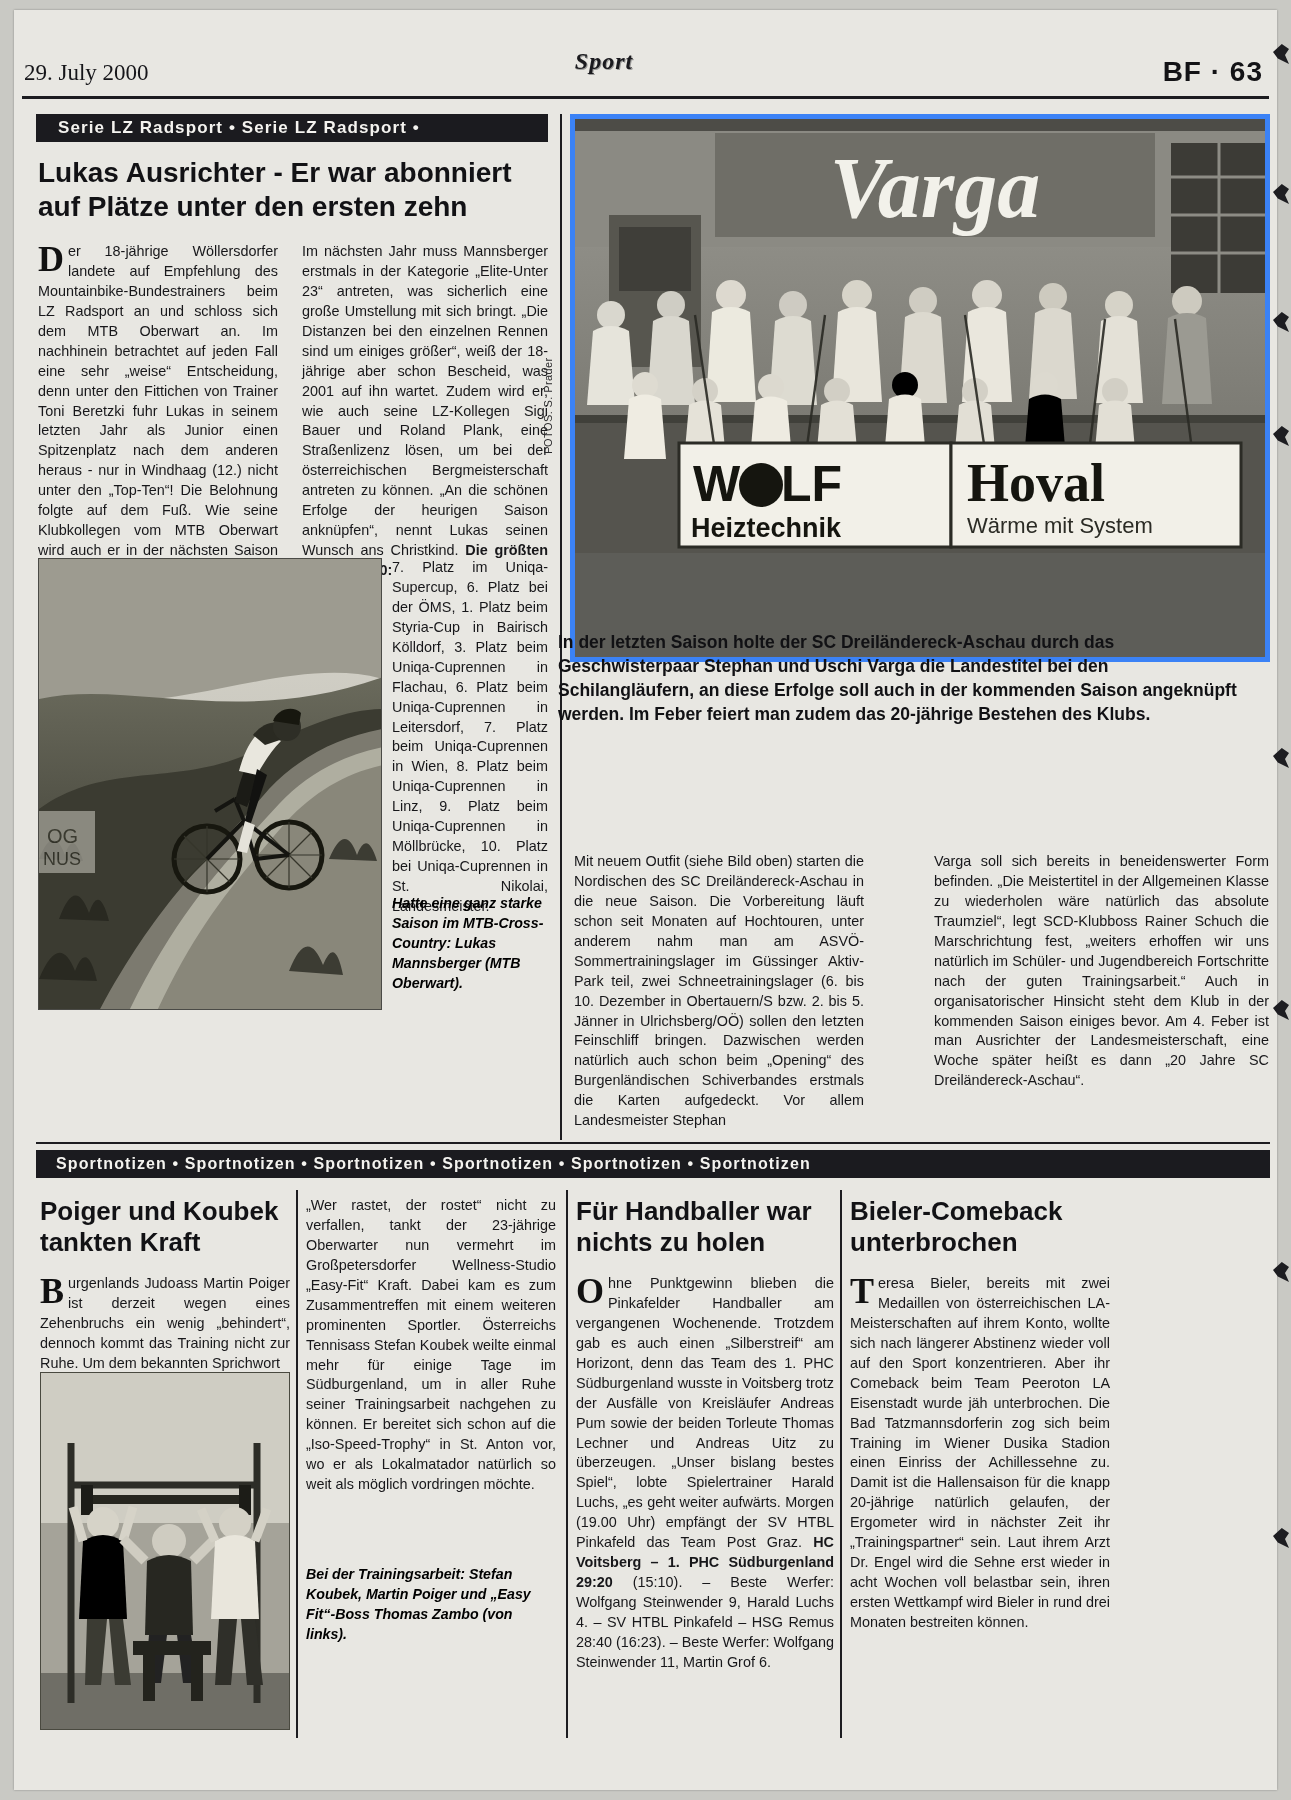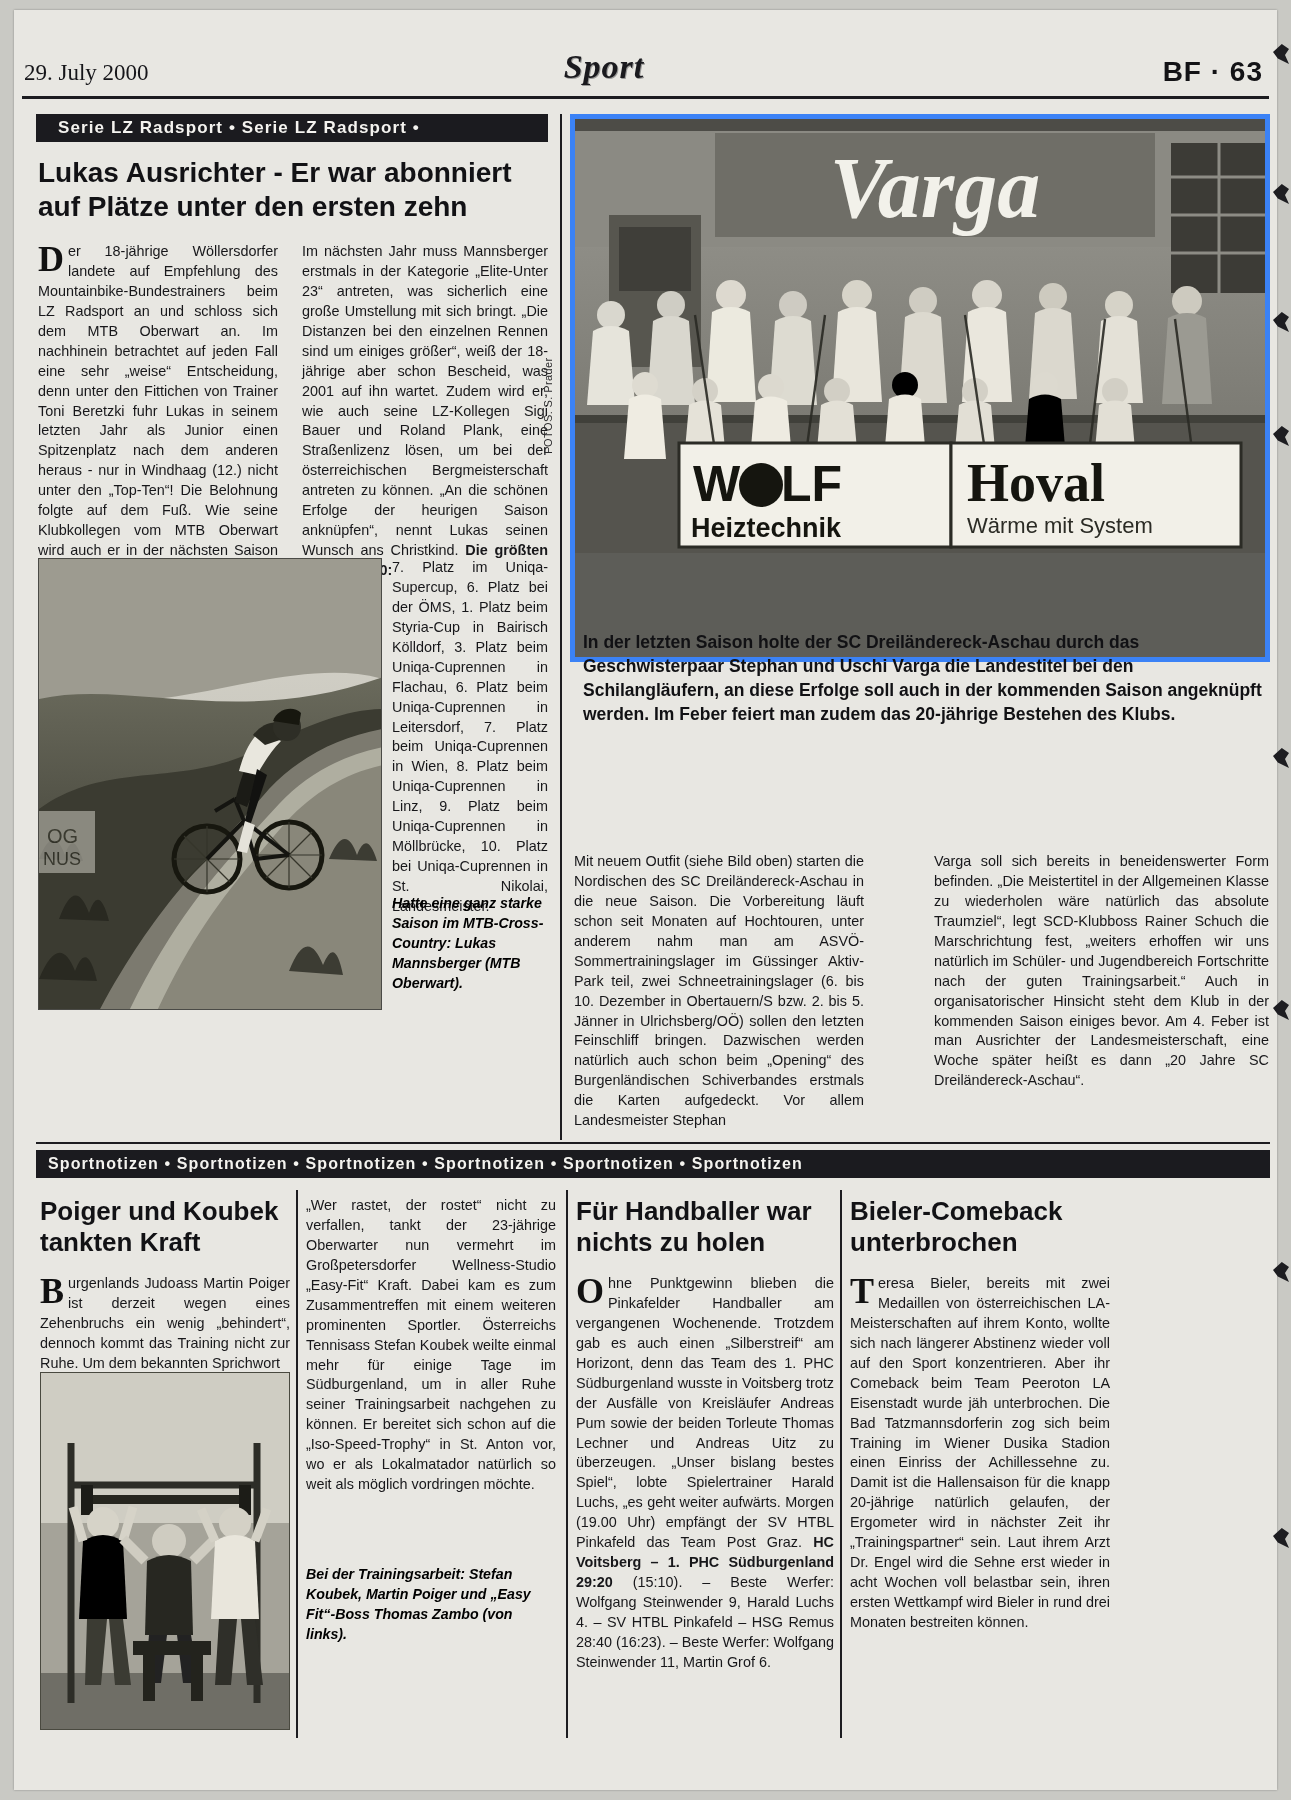--- a/index.html
+++ b/index.html
@@ -25,21 +25,21 @@
   }
   .date {
     position: absolute; left: 10px; top: 12px;
     font-family: "Liberation Serif", serif;
     font-size: 23px; color: #16161a;
   }
   .sport-logo {
     position: absolute; left: 490px; top: 0px; width: 200px; text-align: center;
     font-family: "Liberation Serif", serif;
     font-style: italic; font-weight: bold;
-    font-size: 34px; color: #1a1a1e;
+    font-size: 24px; color: #1a1a1e;
     letter-spacing: 1px;
     text-shadow: 1px 1px 0 #9a9a98;
   }
   .pagenum {
     position: absolute; right: 14px; top: 8px;
     font-family: "Liberation Sans", sans-serif;
     font-weight: bold; font-size: 28px; color: #131316;
     letter-spacing: 1px;
   }
   .rule-top {
@@ -101,33 +101,33 @@
     transform: rotate(-90deg); transform-origin: left bottom;
     font-size: 11px; color: #2a2a2c; letter-spacing: .4px;
     white-space: nowrap;
   }
   #erfolge-head {
     position: absolute; left: 568px; top: 552px; width: 690px;
     font-weight: bold; font-size: 44px; line-height: 1.05; color: #0f0f12;
     text-align: center;
   }
   #erfolge-lead {
-    position: absolute; left: 569px; top: 620px; width: 690px;
+    position: absolute; left: 544px; top: 620px; width: 690px;
     font-weight: bold; font-size: 17.5px; line-height: 1.38; color: #111114;
   }
   #erf-col1 { position: absolute; left: 560px; top: 842px; width: 290px; }
   #erf-col2 { position: absolute; left: 920px; top: 842px; width: 335px; }
   .divider {
     position: absolute; background: #1d1d21;
   }
   #v-div-1 { left: 546px; top: 104px; width: 2px; height: 1026px; }
   #h-div-1 { left: 22px; top: 1132px; width: 1234px; height: 2px; }
   #sportnotizen-band {
     position: absolute; left: 22px; top: 1140px; width: 1234px; height: 28px;
-    font-size: 16px; padding-left: 12px; justify-content: flex-start;
+    font-size: 16px; padding-left: 20px; justify-content: flex-start;
   }
   .sub-head {
     font-weight: bold; font-size: 26px; line-height: 1.2; color: #121215;
   }
   #sn1-head { position: absolute; left: 26px; top: 1186px; width: 250px; }
   #sn1-col  { position: absolute; left: 26px; top: 1264px; width: 250px; }
   #sn1-col2 { position: absolute; left: 292px; top: 1186px; width: 250px; }
   #sn1-cap  { position: absolute; left: 292px; top: 1554px; width: 250px;
               font-style: italic; font-weight: bold; font-size: 14.2px; line-height: 1.42; }
   #gym-photo { position: absolute; left: 26px; top: 1362px; width: 250px; height: 358px;

